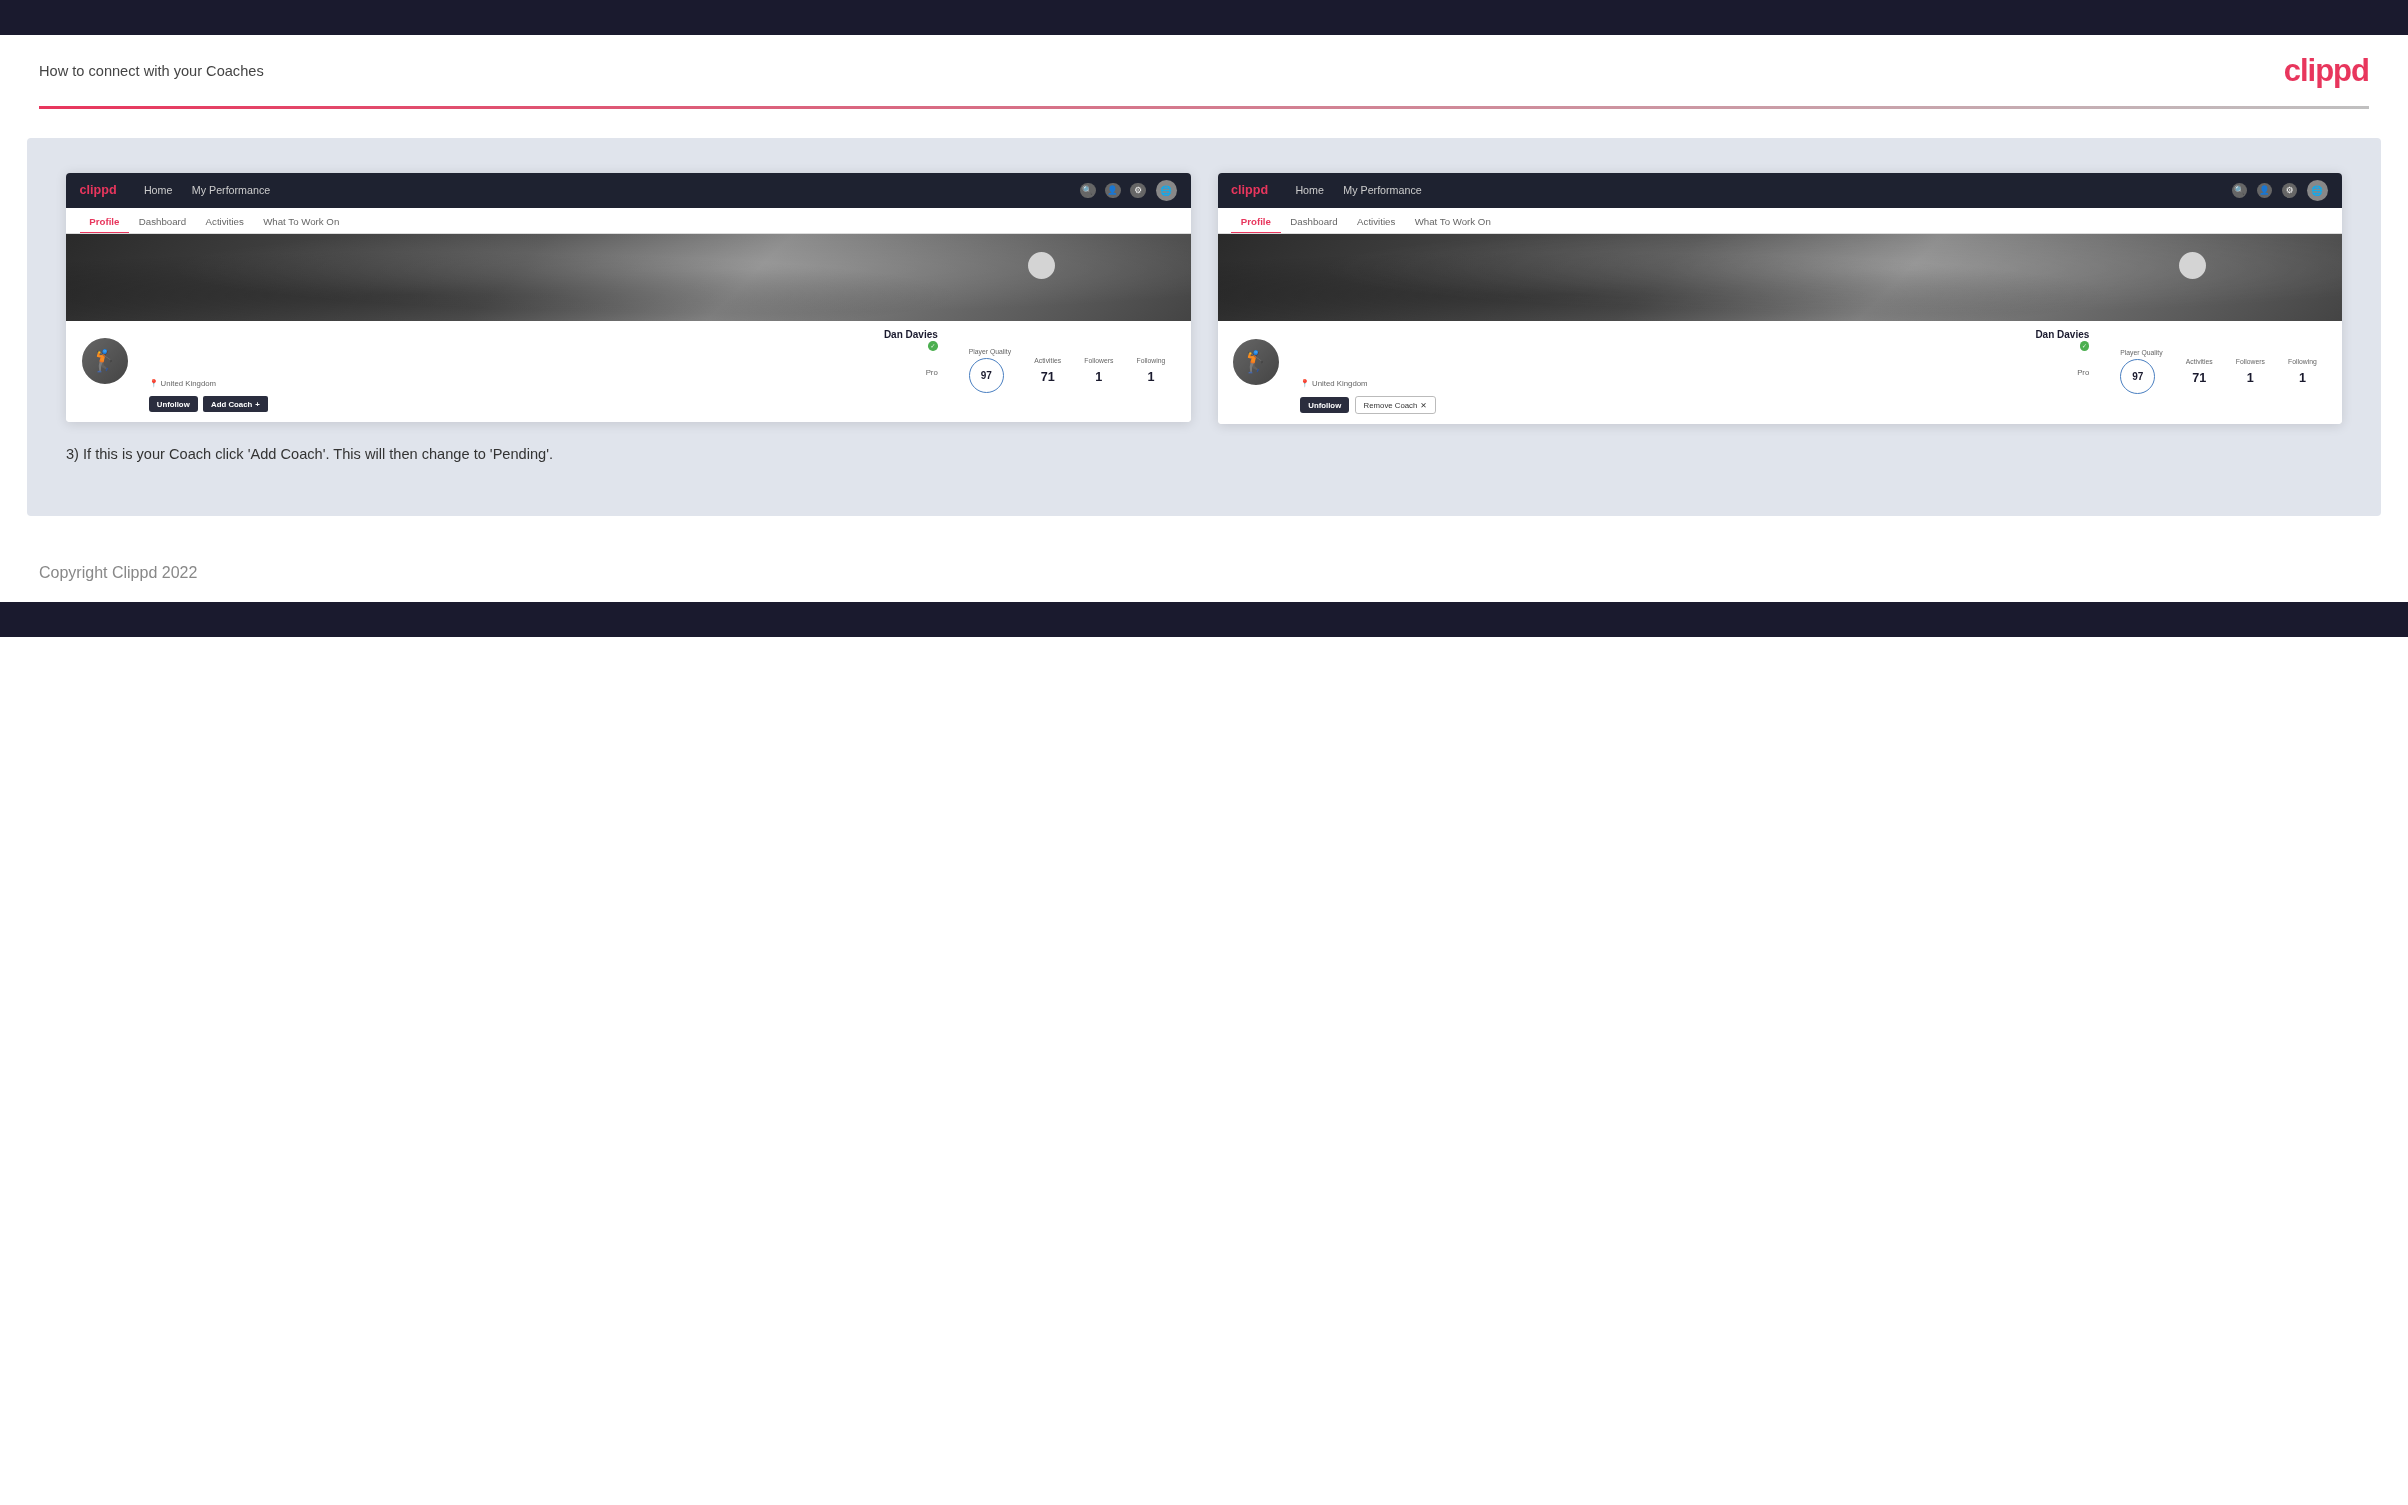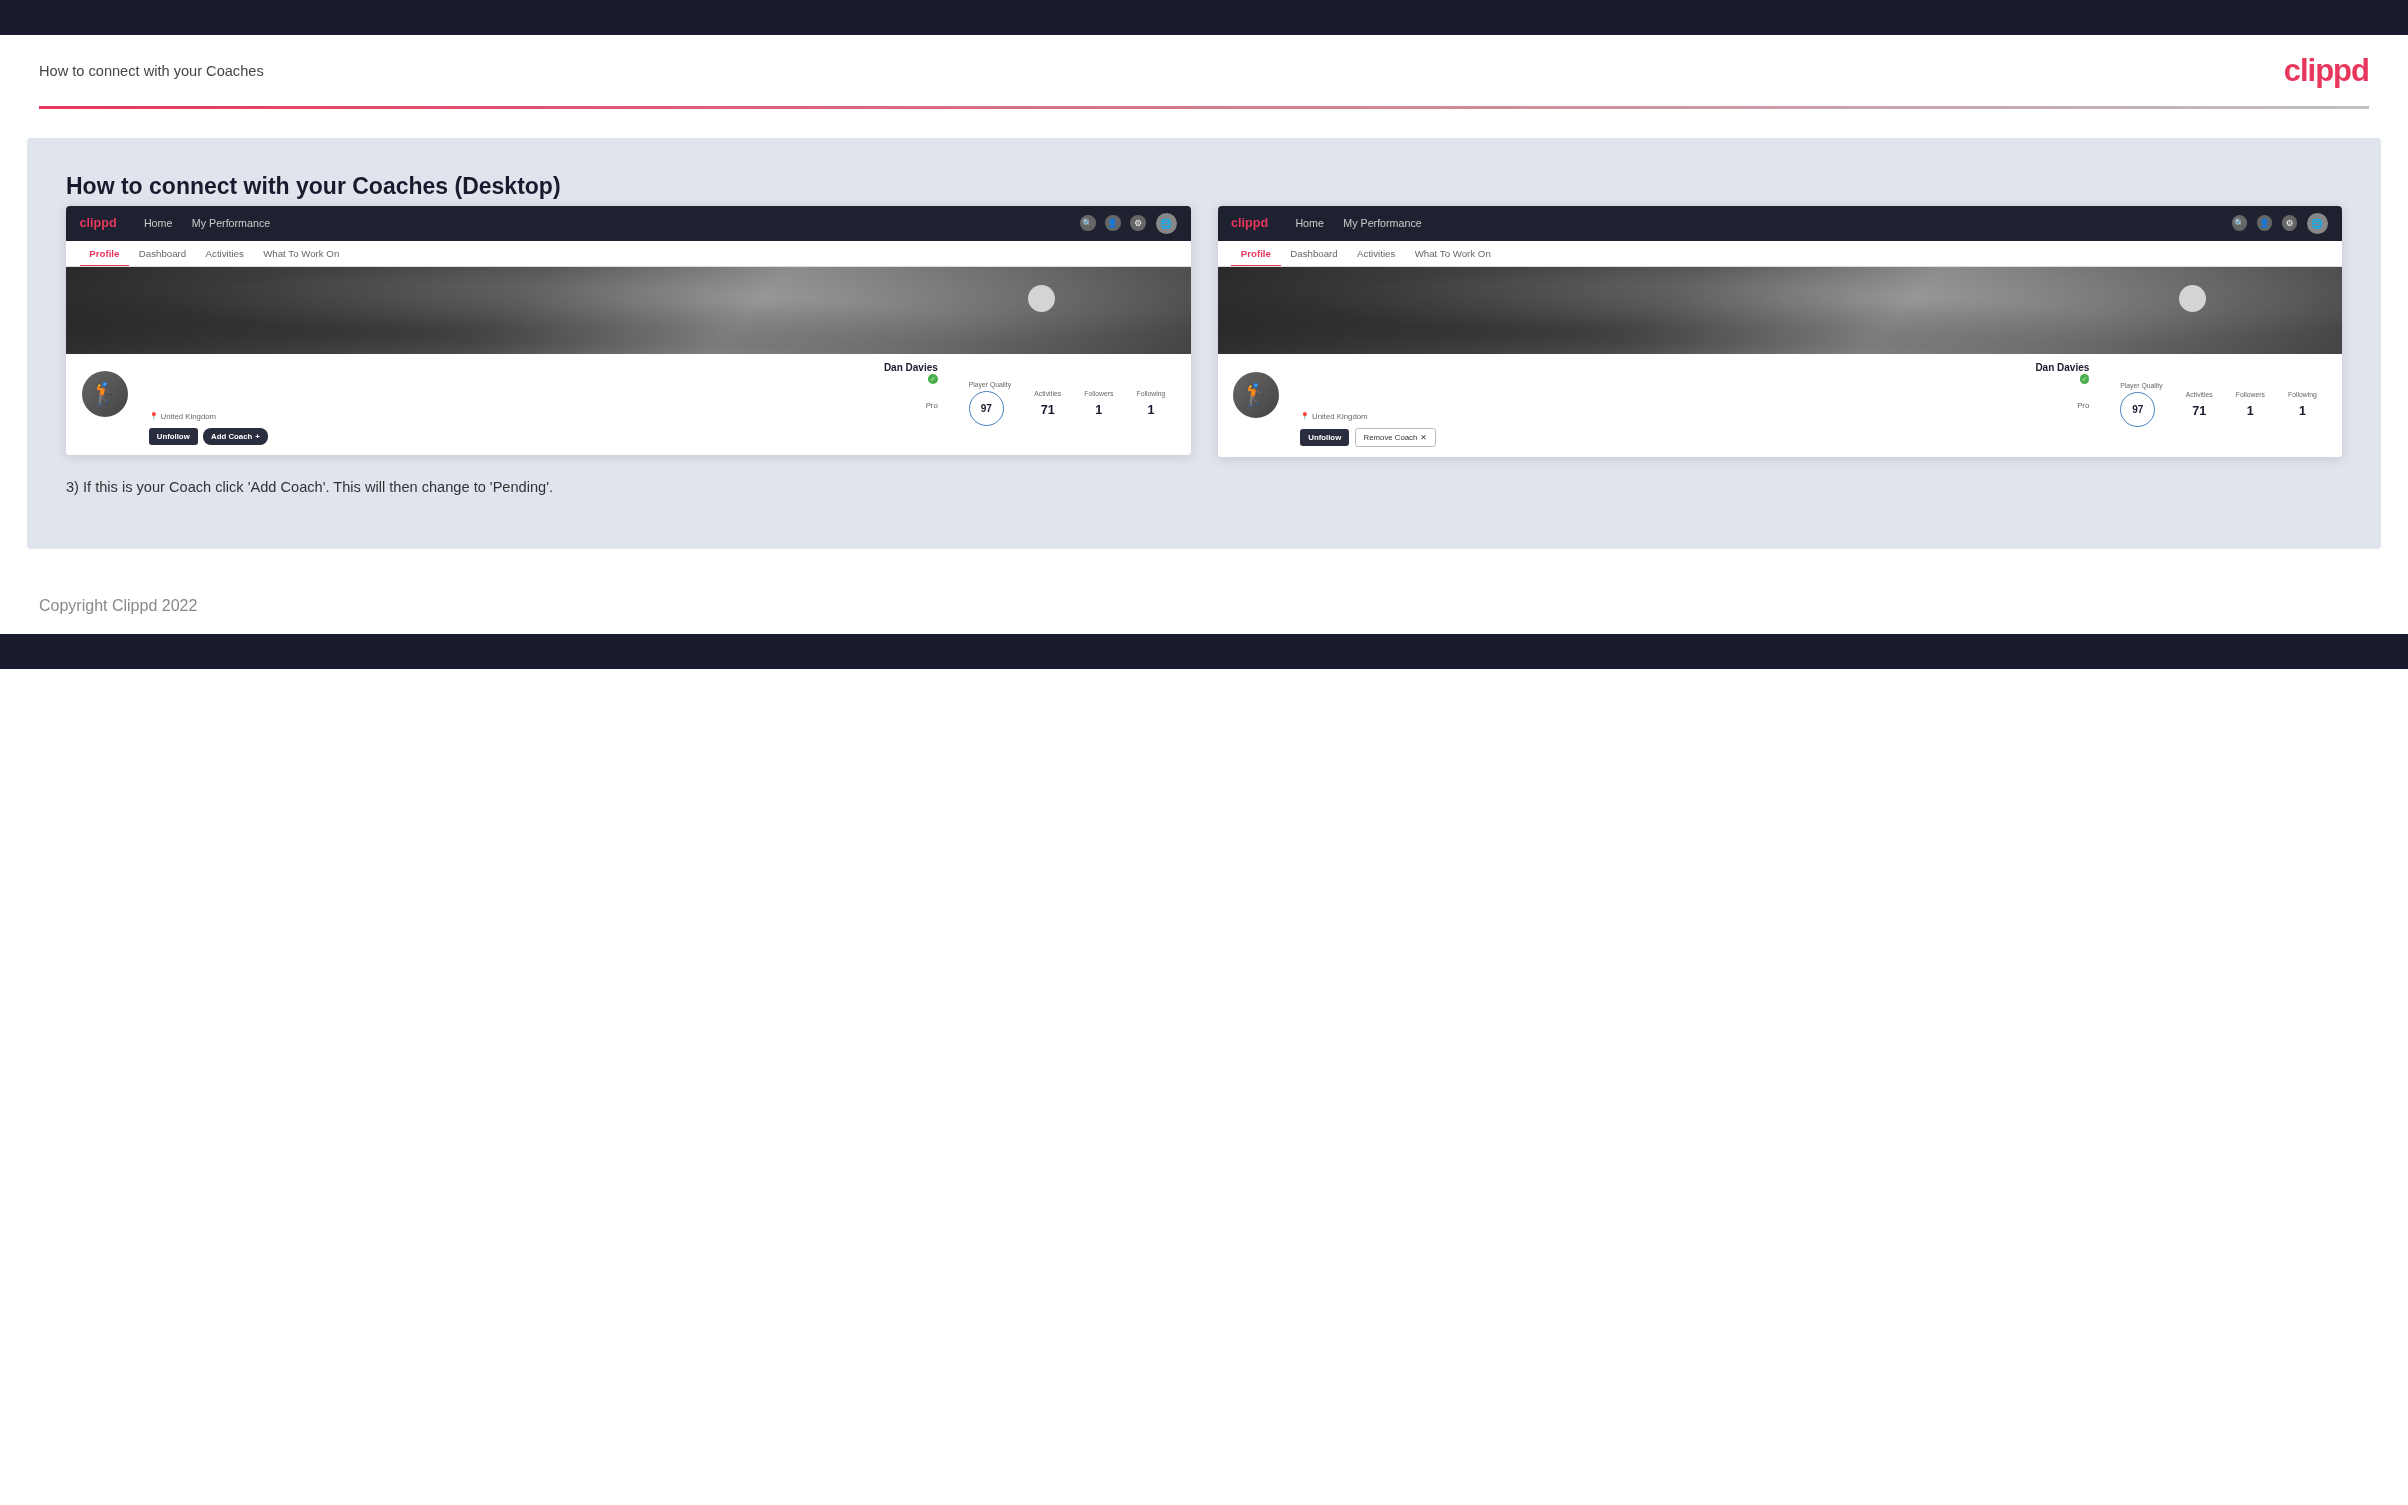--- a/index.html
+++ b/index.html
@@ -245,21 +245,21 @@
       border: none;
       border-radius: 2.9px;
       font-size: 7.8px;
       padding: 3.9px 7.8px;
       font-weight: 600;
     }
     .btn-add-coach {
       background: #2a2d3e;
       color: #fff;
       border: none;
-      border-radius: 8px;
+      border-radius: 2px;
       font-size: 7.8px;
       padding: 3.9px 7.8px;
       font-weight: 600;
       display: flex;
       align-items: center;
       gap: 2.9px;
     }
     .btn-remove-coach {
       background: #fff;
       color: #333;
@@ -334,21 +334,20 @@
 <div class="top-bar"></div>
 
 <div class="header">
   <span class="header-title">How to connect with your Coaches</span>
   <span class="logo">clippd</span>
 </div>
 
 <div class="header-divider"></div>
 
 <div class="main-content">
-  <h1 class="page-heading">How to connect with your Coaches (Desktop)</h1>
 
   <div class="screenshots-row">
 
     <div class="screenshot-col">
       <div class="mockup">
 
         <div class="mockup-nav">
           <span class="mockup-logo">clippd</span>
           <span class="mockup-nav-item">Home</span>
           <span class="mockup-nav-item">My Performance</span>

